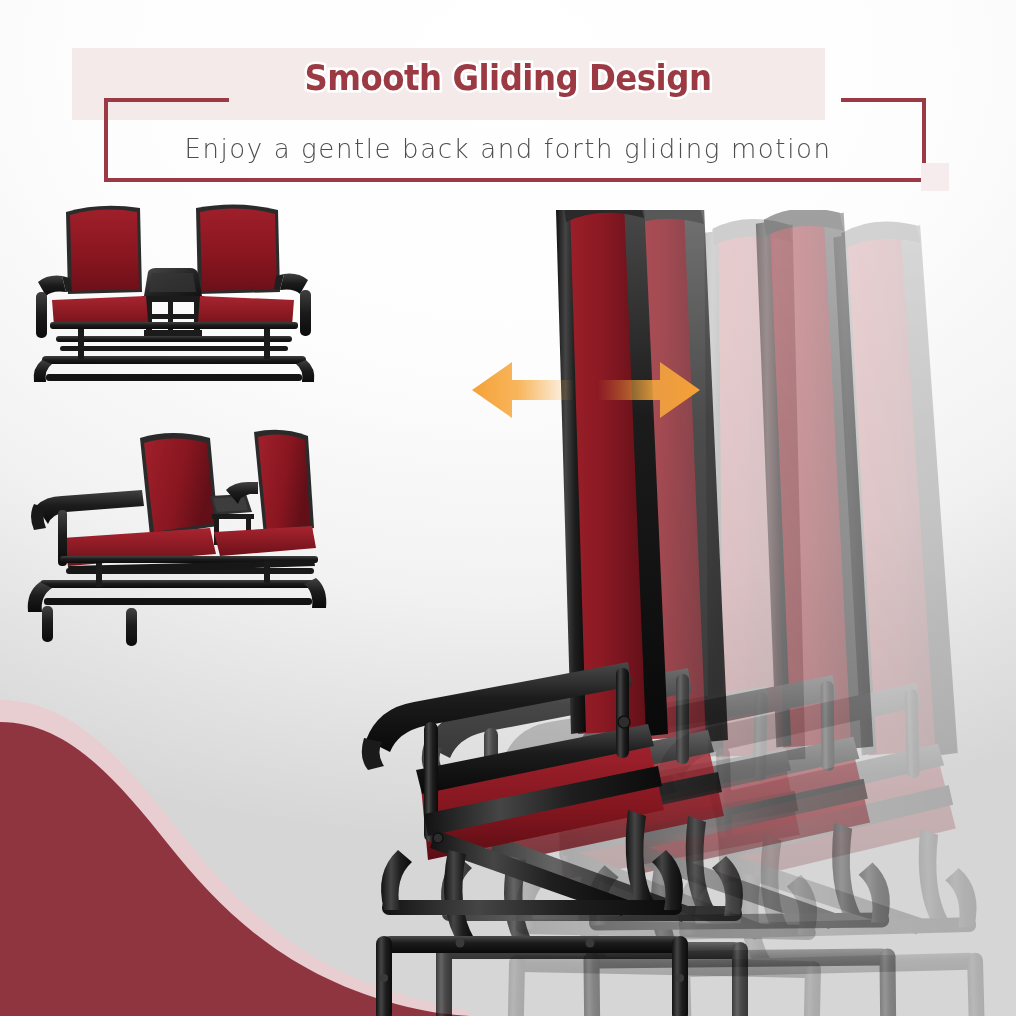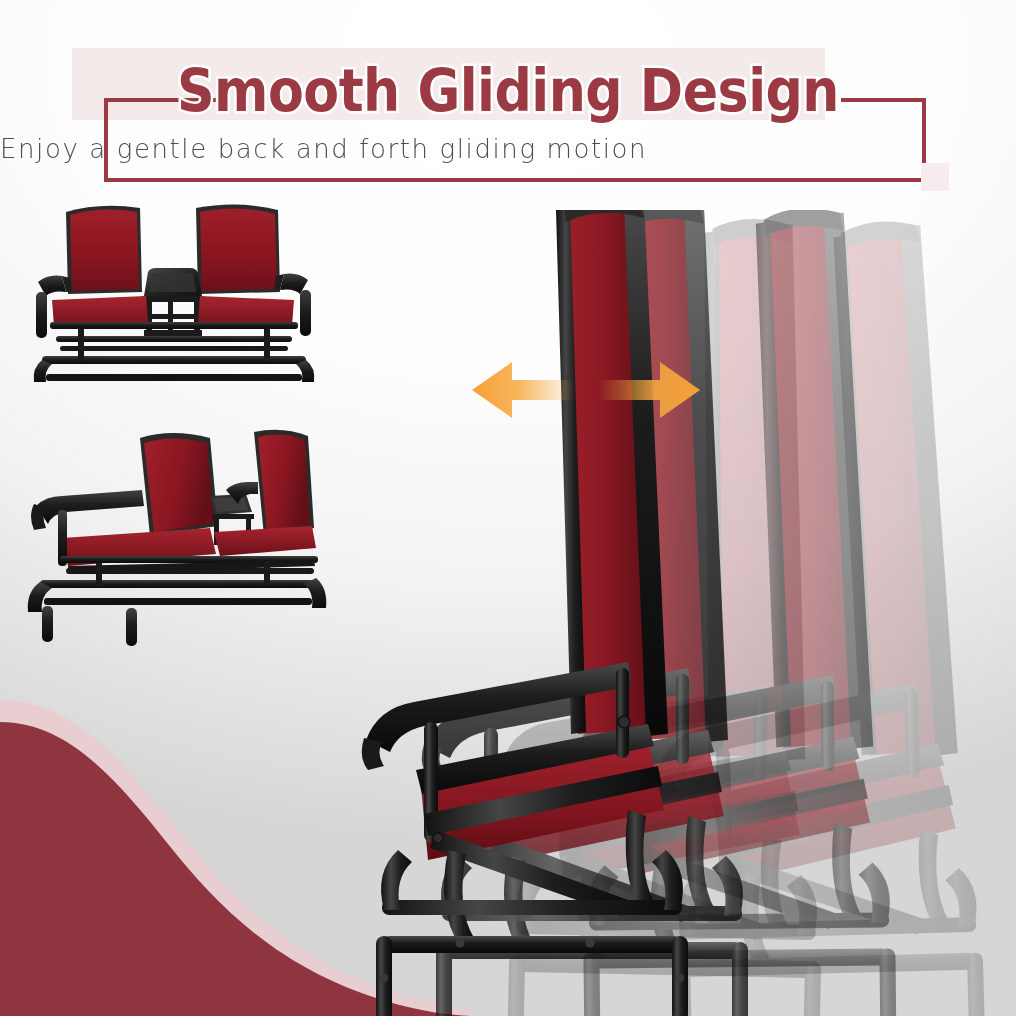--- a/index.html
+++ b/index.html
@@ -38,32 +38,33 @@
     background:#9b3a45;
   }
   #frame-corner-square {
     position:absolute; left:921px; top:163px; width:28px; height:28px;
     background:#f6eced;
   }
 
   #title {
     position:absolute; left:0; top:57px; width:1016px;
     text-align:center;
-    font-size:58px; font-weight:bold;
+    font-size:36px; font-weight:bold;
     font-family:"DejaVu Sans", sans-serif;
     font-stretch:condensed;
     letter-spacing:-0.5px;
     color:#9b3a43;
     -webkit-text-stroke:5px #ffffff;
     paint-order:stroke fill;
     white-space:nowrap;
     z-index:5;
   }
   #subtitle {
     position:absolute; left:0; top:134px; width:1016px;
+    text-align:center;
     font-size:26px; font-weight:300;
     font-family:"DejaVu Sans", sans-serif;
     letter-spacing:1.6px;
     color:#4d4d4d;
     white-space:nowrap;
     z-index:5;
   }
 
   
   #wave { position:absolute; left:0; bottom:0; width:470px; height:330px; }

